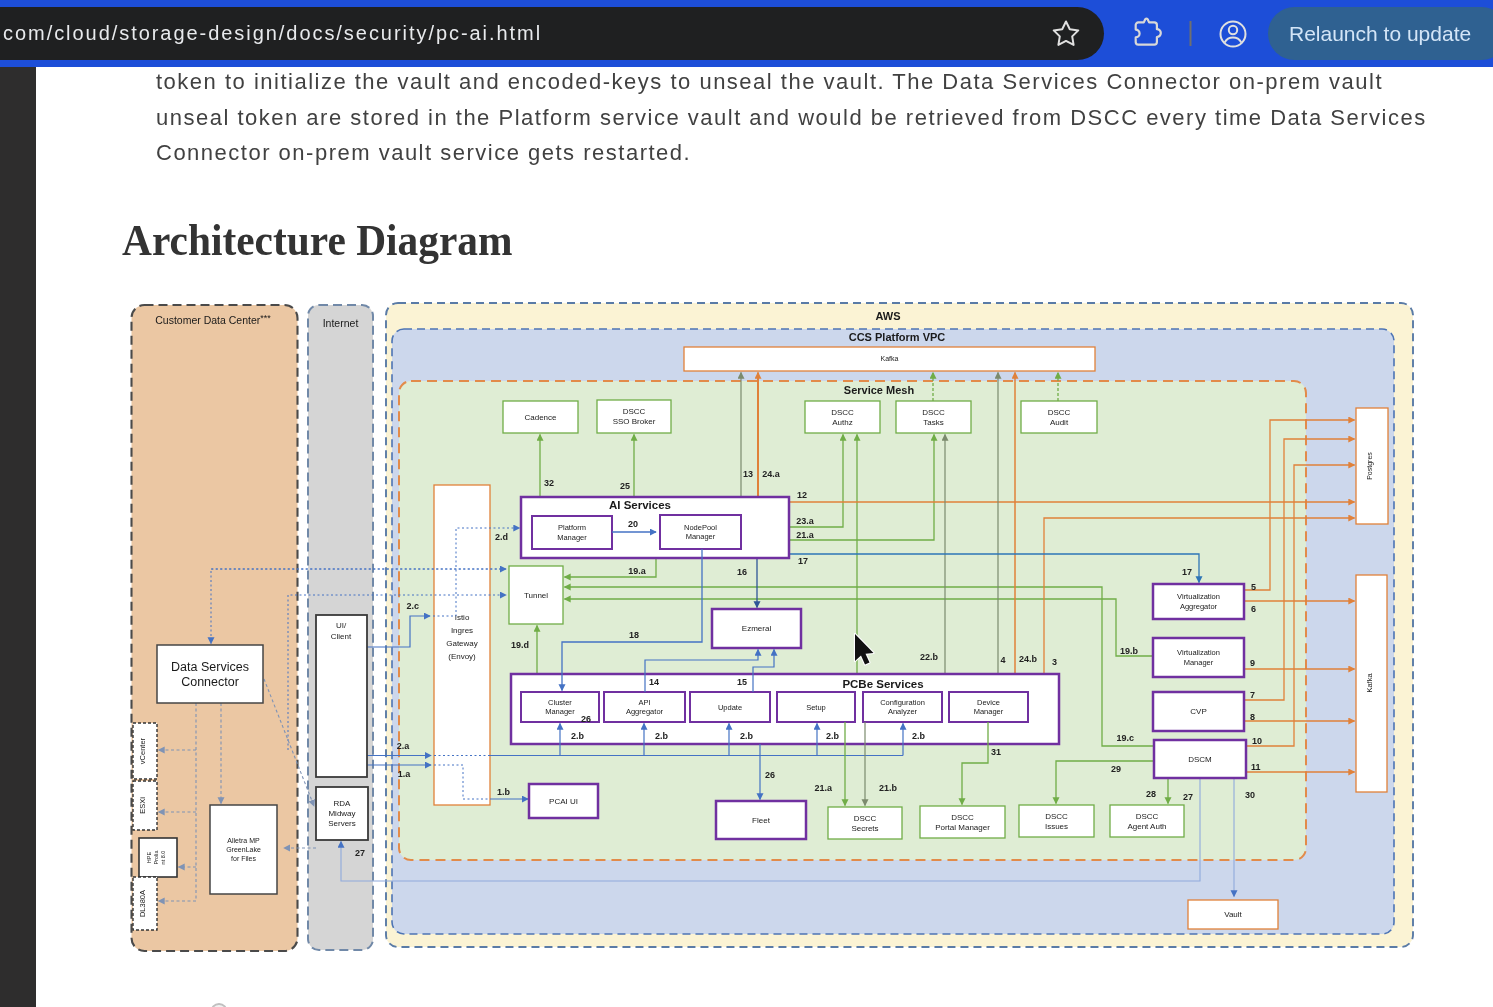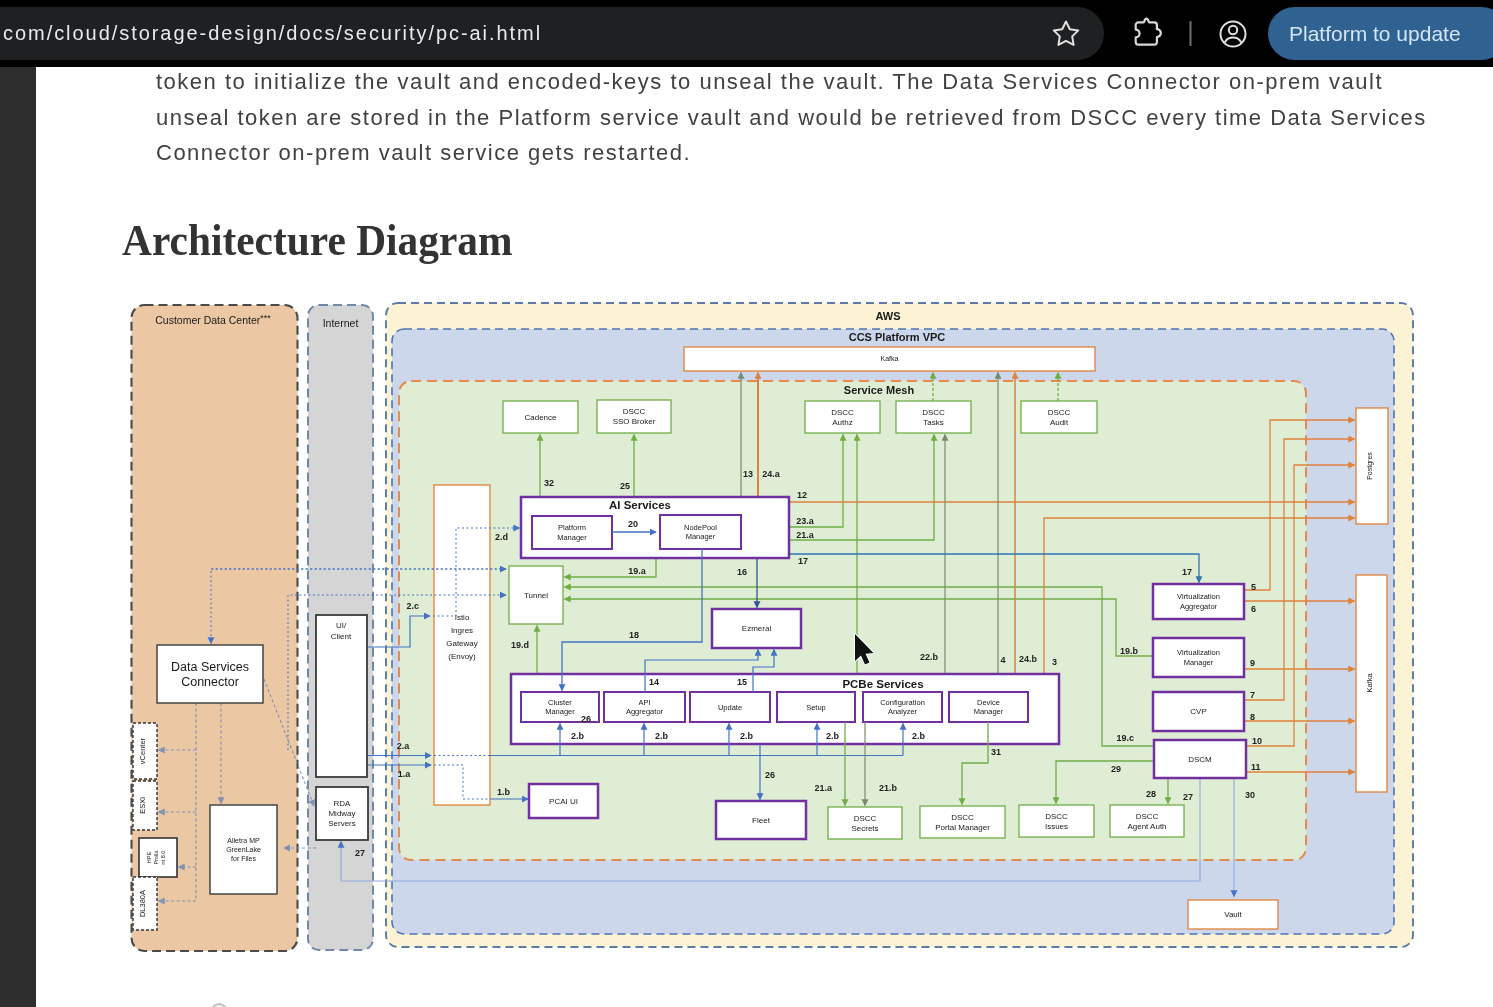--- a/index.html
+++ b/index.html
@@ -1,18 +1,18 @@
 <!DOCTYPE html>
 <html><head>
 <meta charset="utf-8">
 <style>
 * { margin:0; padding:0; box-sizing:border-box; }
 html,body { width:1493px; height:1007px; overflow:hidden; background:#fff;
   font-family:"Liberation Sans", sans-serif; }
-.chrome { position:absolute; left:0; top:0; width:1493px; height:67px; background:#000000;padding-left:32px; }
+.chrome { position:absolute; left:0; top:0; width:1493px; height:67px; background:#1d4ed8;padding-left:32px; }
 .urlpill { position:absolute; left:-30px; top:7px; width:1134px; height:53px; background:#1f2021;
   border-radius:27px; }
 .urltext { position:absolute; left:3px; top:22px; font-size:20px; color:#e8eaed; letter-spacing:1.95px; }
 .btn { position:absolute; left:1268px; top:7px; width:240px; height:53px; background:#2f6191;
   border-radius:27px; }
 .btntext { position:absolute; left:1289px; top:22px; font-size:21px; color:#d3e5f7; }
 .leftstrip { position:absolute; left:0; top:67px; width:36px; height:940px; background:#2e2d2d; }
 .para { position:absolute; left:156px; top:64px; width:1340px; font-size:22px; line-height:35.5px;
   color:#414141; letter-spacing:1.5px; white-space:nowrap; }
 h1 { position:absolute; left:122px; top:214px; font-family:"Liberation Serif", serif;
@@ -295,14 +295,14 @@
       <path d="M1143.8,22.4 l1.2,-2.7 a1.5,1.5 0 0 1 2.9,0 l1.2,2.7 h5.2 a2.6,2.6 0 0 1 2.6,2.6 v4.2 a3.9,3.9 0 1 1 0,7.8 v5 a2.6,2.6 0 0 1 -2.6,2.6 h-16 a2.6,2.6 0 0 1 -2.6,-2.6 v-4.6 a3.9,3.9 0 1 0 0,-7.8 v-4.6 a2.6,2.6 0 0 1 2.6,-2.6 z"></path>
     </g>
     <line x1="1190.5" y1="21" x2="1190.5" y2="46" stroke="#6f6f6f" stroke-width="2"></line>
     <g fill="none" stroke="#e0e0e0" stroke-width="2">
       <circle cx="1233" cy="34" r="12.5"></circle>
       <circle cx="1233" cy="30" r="4.2"></circle>
       <path d="M1224.7,42.5 a9.5,9.5 0 0 1 16.6,0"></path>
     </g>
   </svg>
   <div class="btn"></div>
-  <div class="btntext">Platform to update</div>
+  <div class="btntext">Relaunch to update</div>
 </div>
 
 </body></html>

